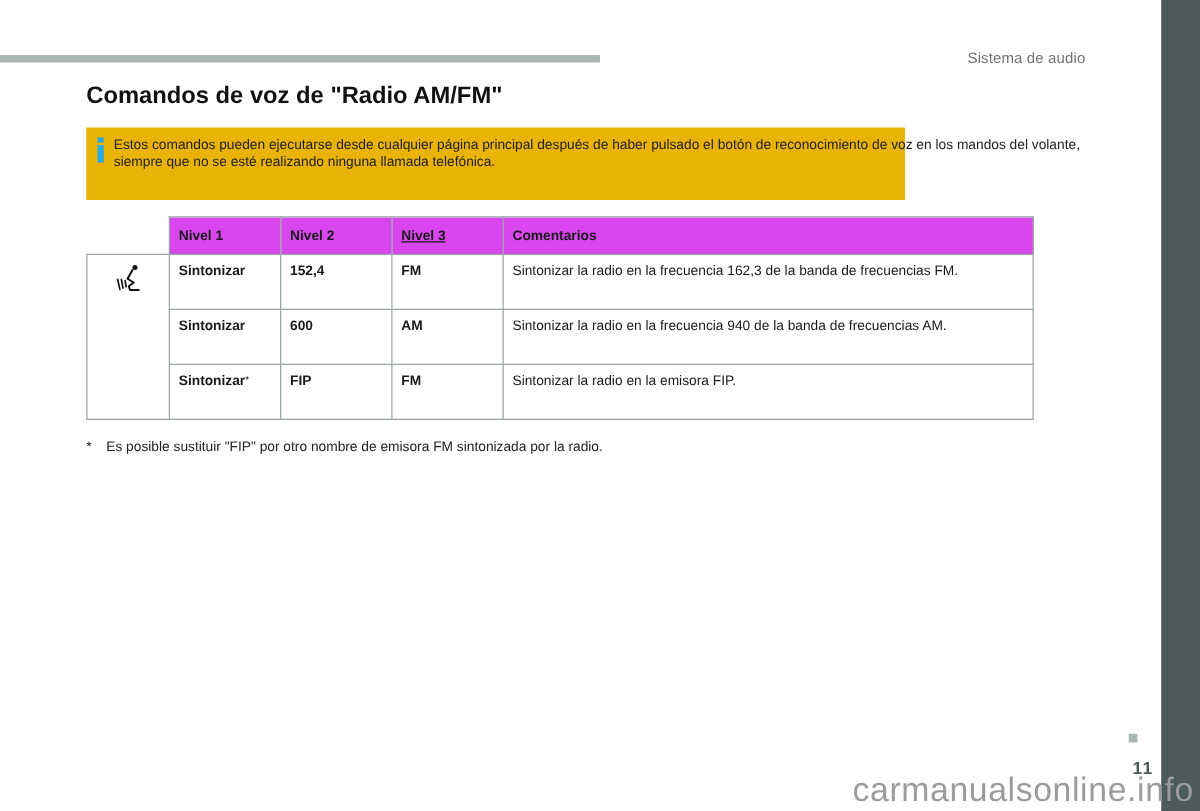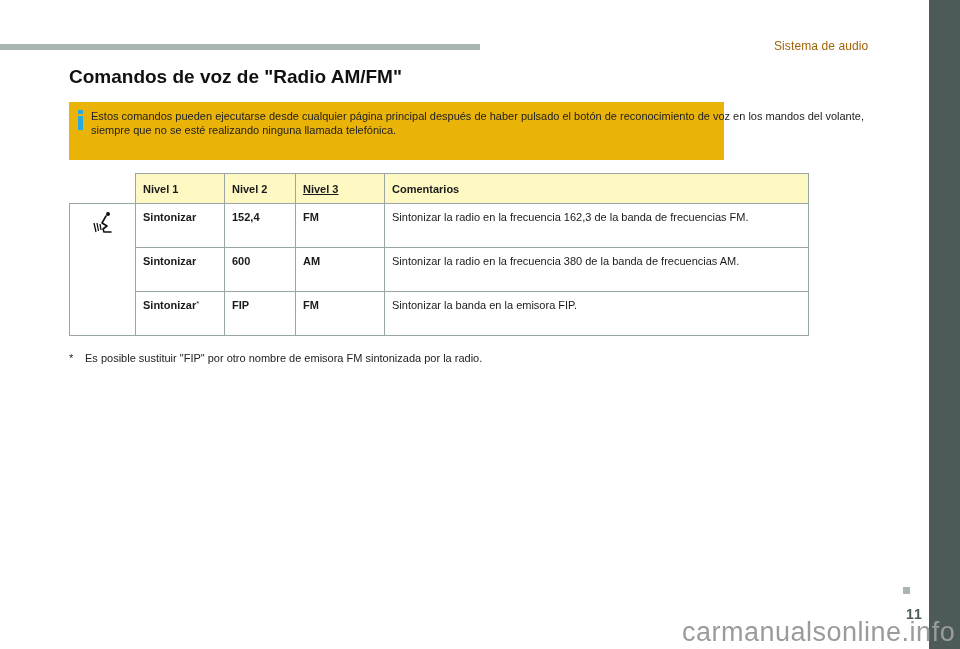--- a/index.html
+++ b/index.html
@@ -8,21 +8,21 @@
     background: #ffffff;
     font-family: "Liberation Sans", sans-serif;
     color: #1a1a1a;
   }
   .top-rule {
     position: absolute; left: 0; top: 44px; width: 480px; height: 6px;
     background: #a9b5b3;
   }
   .section-label {
     position: absolute; left: 774px; top: 39px; font-size: 12px;
-    color: #a16207; letter-spacing: 0.1px;
+    color: #737373; letter-spacing: 0.1px;
   }
   .sidebar {
     position: absolute; left: 929px; top: 0; width: 31px; height: 649px;
     background: #4d5a5a;
   }
   .page-title {
     position: absolute; left: 69px; top: 66px; margin: 0;
     font-size: 19px; font-weight: bold; color: #111;
   }
   .info-box {
@@ -40,27 +40,27 @@
   }
   table.cmds {
     position: absolute; left: 69px; top: 173px;
     border-collapse: collapse; font-size: 11px;
   }
   table.cmds td, table.cmds th {
     border: 1px solid #9aa6a5; vertical-align: top; text-align: left;
     padding: 7px 7px; box-sizing: border-box;
   }
   table.cmds th {
-    background: #fef9c3; font-weight: bold; height: 30px; padding-top: 9px;
+    background: #d946ef; font-weight: bold; height: 30px; padding-top: 9px;
   }
   table.cmds th.blank { background: #ffffff; border: none; border-bottom: 1px solid #9aa6a5; }
   table.cmds td.icon-cell { width: 66px; text-align: center; vertical-align: top; padding-top: 6px; }
   table.cmds td.b { font-weight: bold; }
   table.cmds tr.row td { height: 44px; }
-  .col-n1 { width: 89px; } .col-n2 { width: 71px; } .col-n3 { width: 89px; text-decoration: underline; } .col-c { width: 424px; }
+  .col-n1 { width: 89px; } .col-n2 { width: 89px; } .col-n3 { width: 89px; text-decoration: underline; } .col-c { width: 424px; }
   sup.star { font-size: 8px; vertical-align: top; font-weight: normal; }
   .footnote {
     position: absolute; left: 69px; top: 352px; font-size: 11px; line-height: 13px; color: #222;
   }
   .footnote .ast { display: inline-block; width: 16px; }
   .page-marker {
     position: absolute; left: 903px; top: 587px; width: 7px; height: 7px; background: #a9b5b3;
   }
   .page-number {
     position: absolute; left: 906px; top: 606px; font-size: 14px; font-weight: bold;
@@ -111,27 +111,27 @@
       </td>
       <td class="b">Sintonizar</td>
       <td class="b">152,4</td>
       <td class="b">FM</td>
       <td>Sintonizar la radio en la frecuencia 162,3 de la banda de frecuencias FM.</td>
     </tr>
     <tr class="row">
       <td class="b">Sintonizar</td>
       <td class="b">600</td>
       <td class="b">AM</td>
-      <td>Sintonizar la radio en la frecuencia 380 de la banda de frecuencias AM.</td>
+      <td>Sintonizar la radio en la frecuencia 940 de la banda de frecuencias AM.</td>
     </tr>
     <tr class="row">
       <td class="b"><span>Sintonizar</span><sup class="star">*</sup></td>
       <td class="b">FIP</td>
       <td class="b">FM</td>
-      <td>Sintonizar la banda en la emisora FIP.</td>
+      <td>Sintonizar la radio en la emisora FIP.</td>
     </tr>
   </tbody>
 </table>
 
 <div class="footnote">
   <div><span class="ast">*</span><span>Es posible sustituir "FIP" por otro nombre de emisora FM sintonizada por la radio.</span></div>
 </div>
 
 <div class="page-marker"></div>
 <div class="page-number">11</div>

